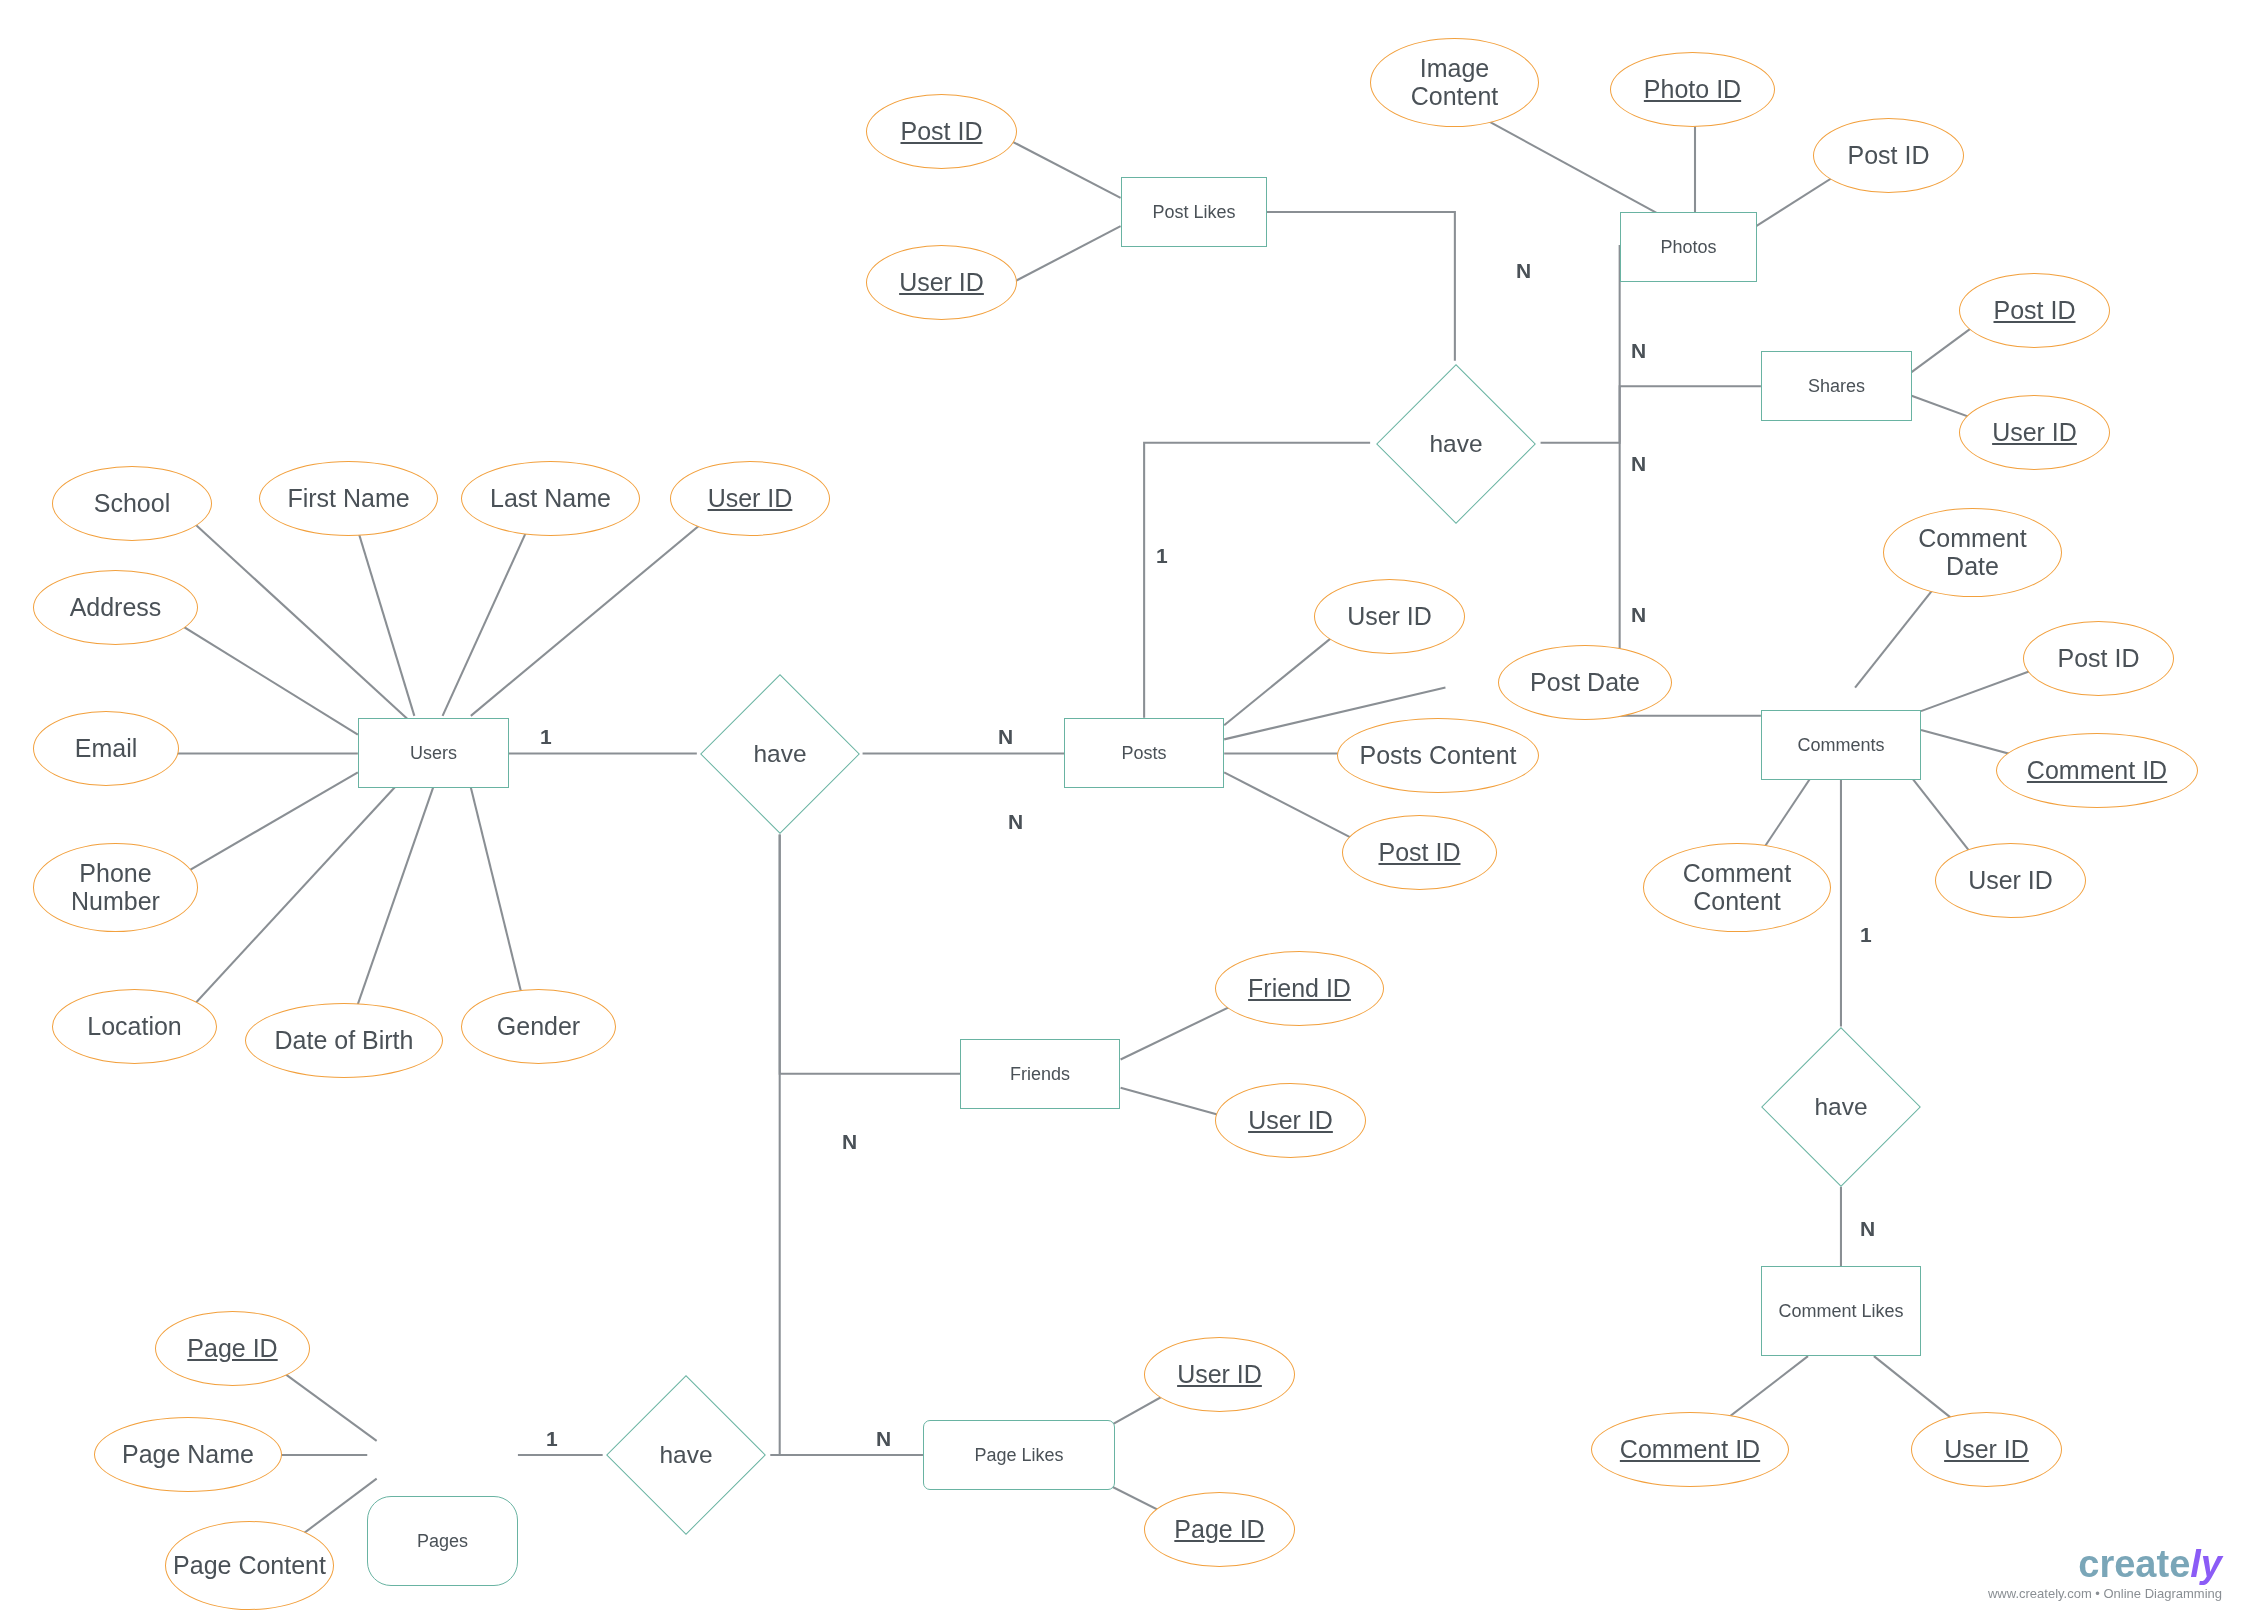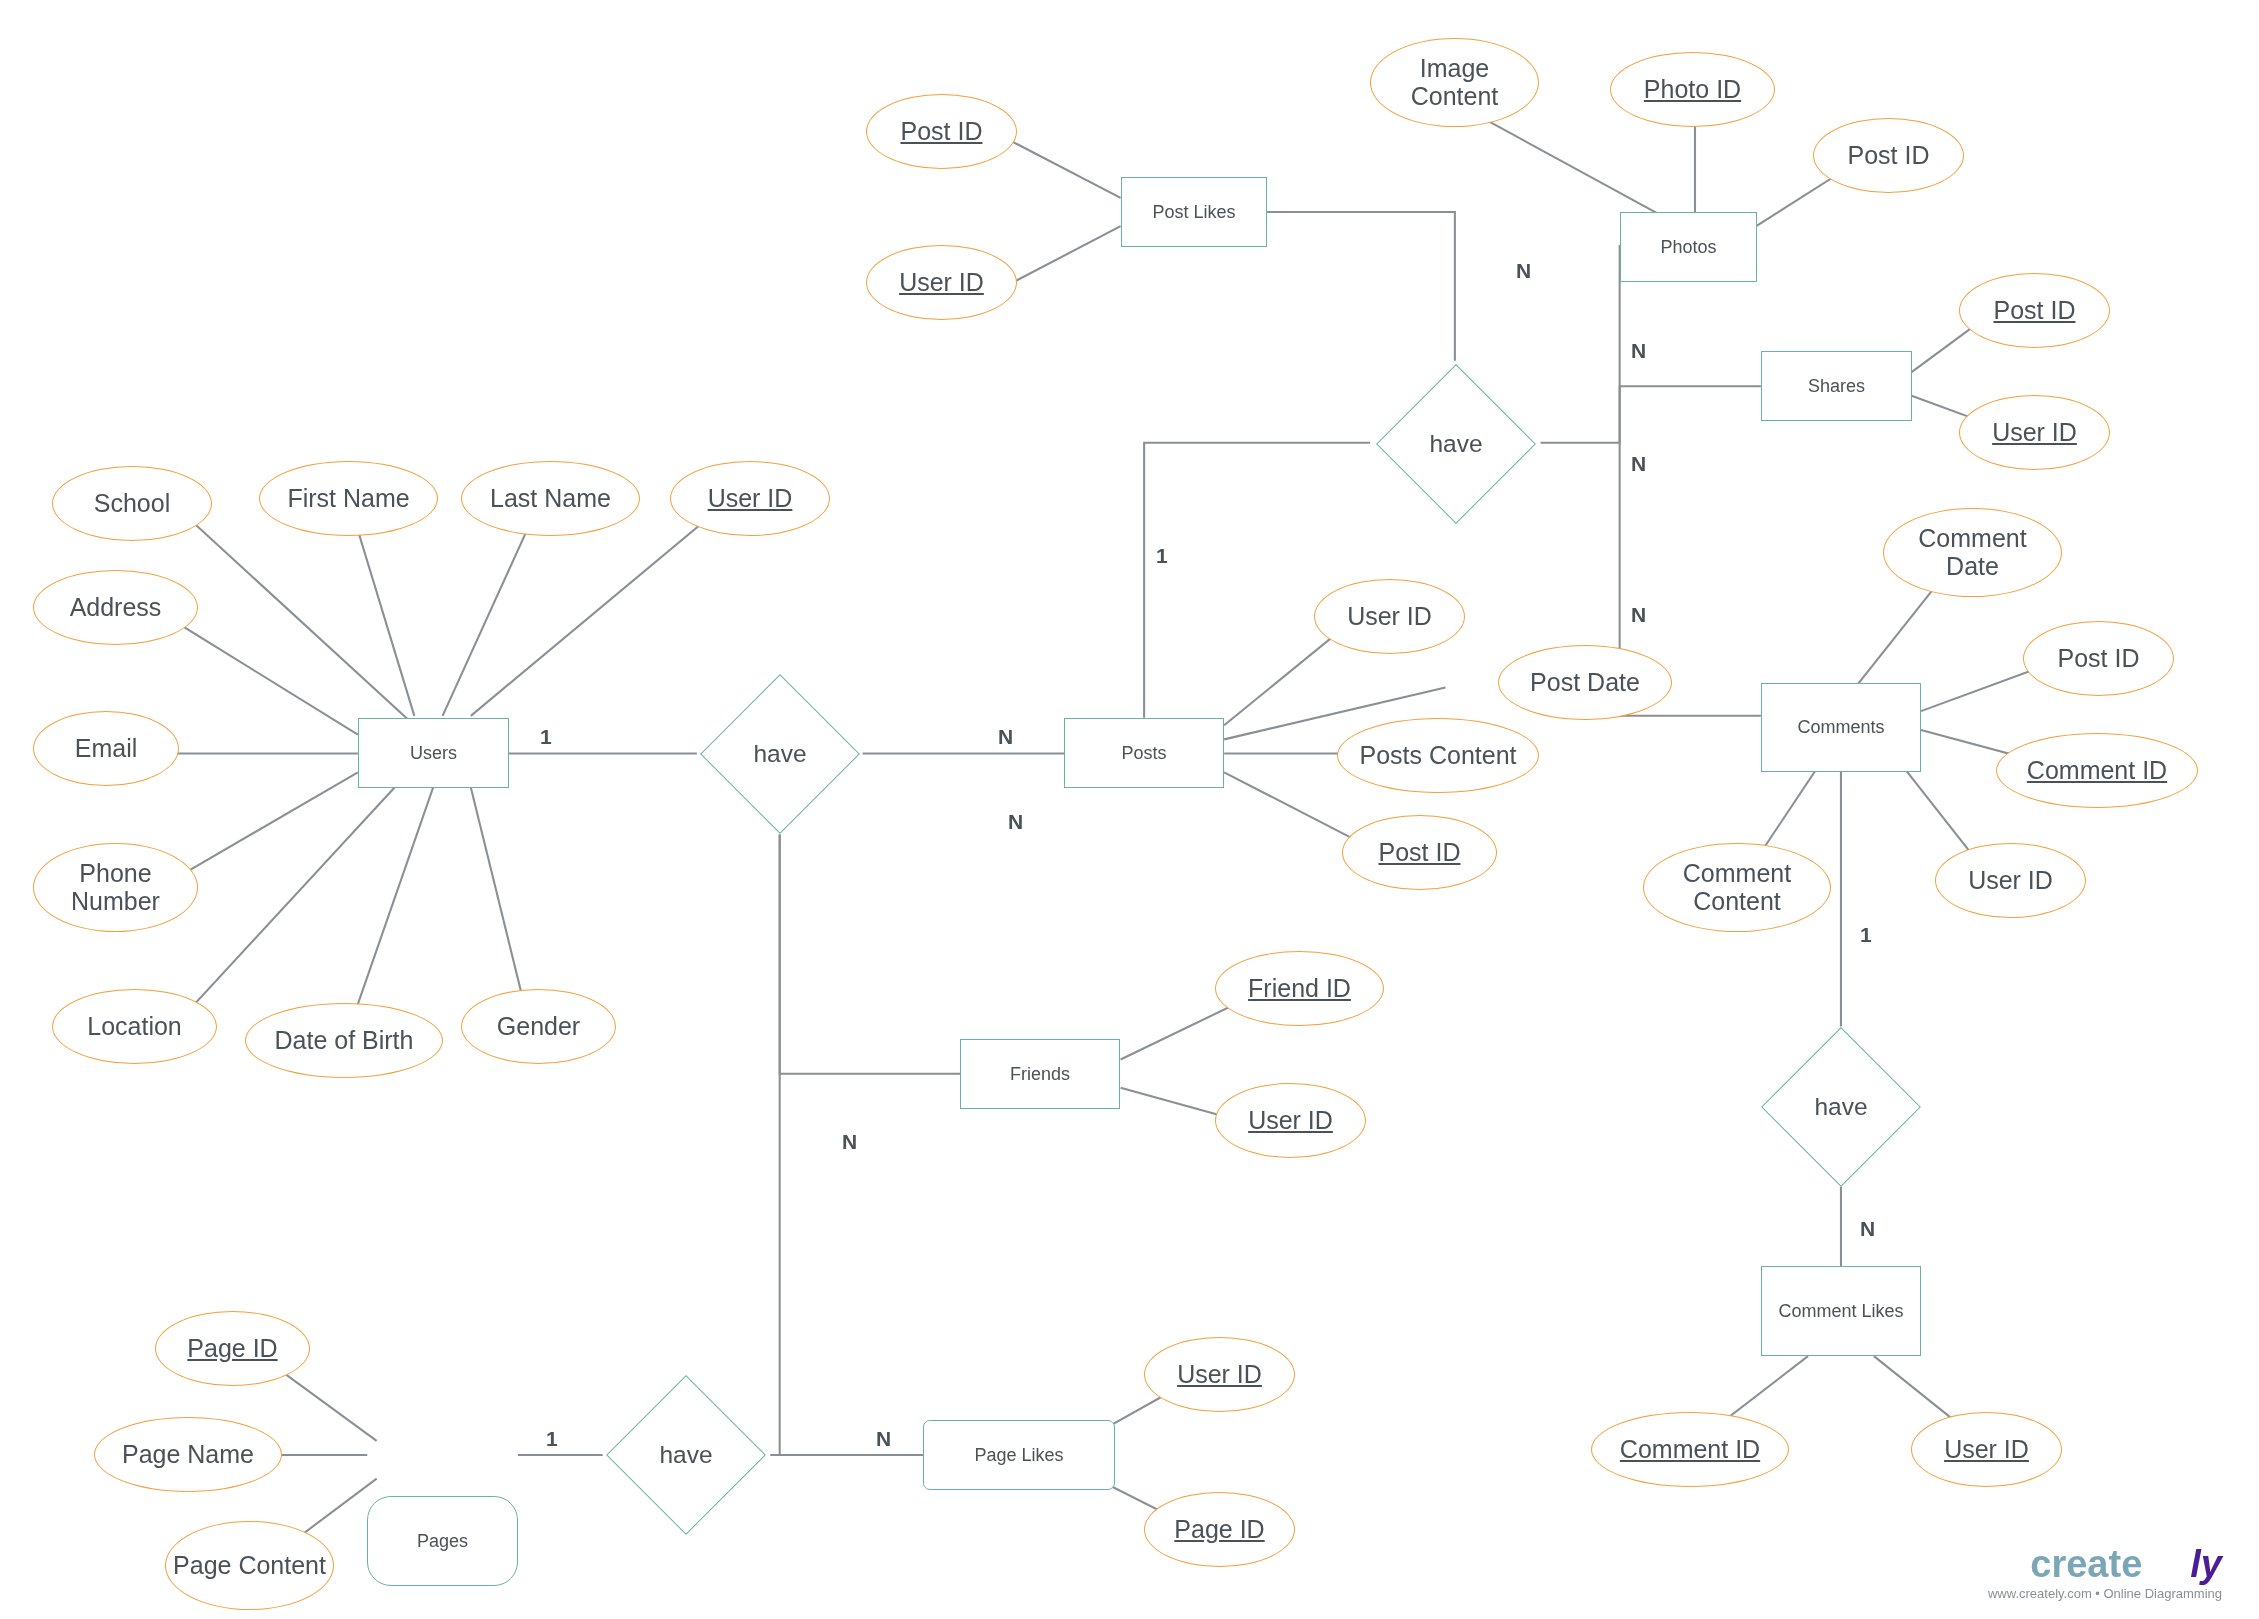--- a/index.html
+++ b/index.html
@@ -93,21 +93,21 @@
     position: absolute;
     right: 38px;
     bottom: 19px;
     text-align: right;
   }
   .footer-logo .brand {
     font-size: 38px;
     font-weight: 600;
   }
   .footer-logo .brand .c1 { color: #7aa6b8; }
-  .footer-logo .brand .c2 { color: #4c1d95; font-style: italic; margin-left: 48px; }
+  .footer-logo .brand .c2 { color: #8b5cf6; font-style: italic; }
   .footer-logo .tag {
     font-size: 13px;
     color: #8a8f94;
   }
 </style>
 </head>
 <body>
 
 <div id="stage">
 
@@ -193,21 +193,21 @@
   </div>
 
   <div class="entity" style="left:1620px; top:212px; width:137px; height:70px;">
     <span>Photos</span>
   </div>
 
   <div class="entity" style="left:1761px; top:351px; width:151px; height:70px;">
     <span>Shares</span>
   </div>
 
-  <div class="entity" style="left:1761px; top:683px; width:160px; height:89px;">
+  <div class="entity" style="left:1761px; top:710px; width:160px; height:70px;">
     <span>Comments</span>
   </div>
 
   <div class="entity" style="left:960px; top:1039px; width:160px; height:70px;">
     <span>Friends</span>
   </div>
 
   <div class="entity" style="left:923px; top:1420px; width:192px; height:70px;border-radius:7px;">
     <span>Page Likes</span>
   </div>

